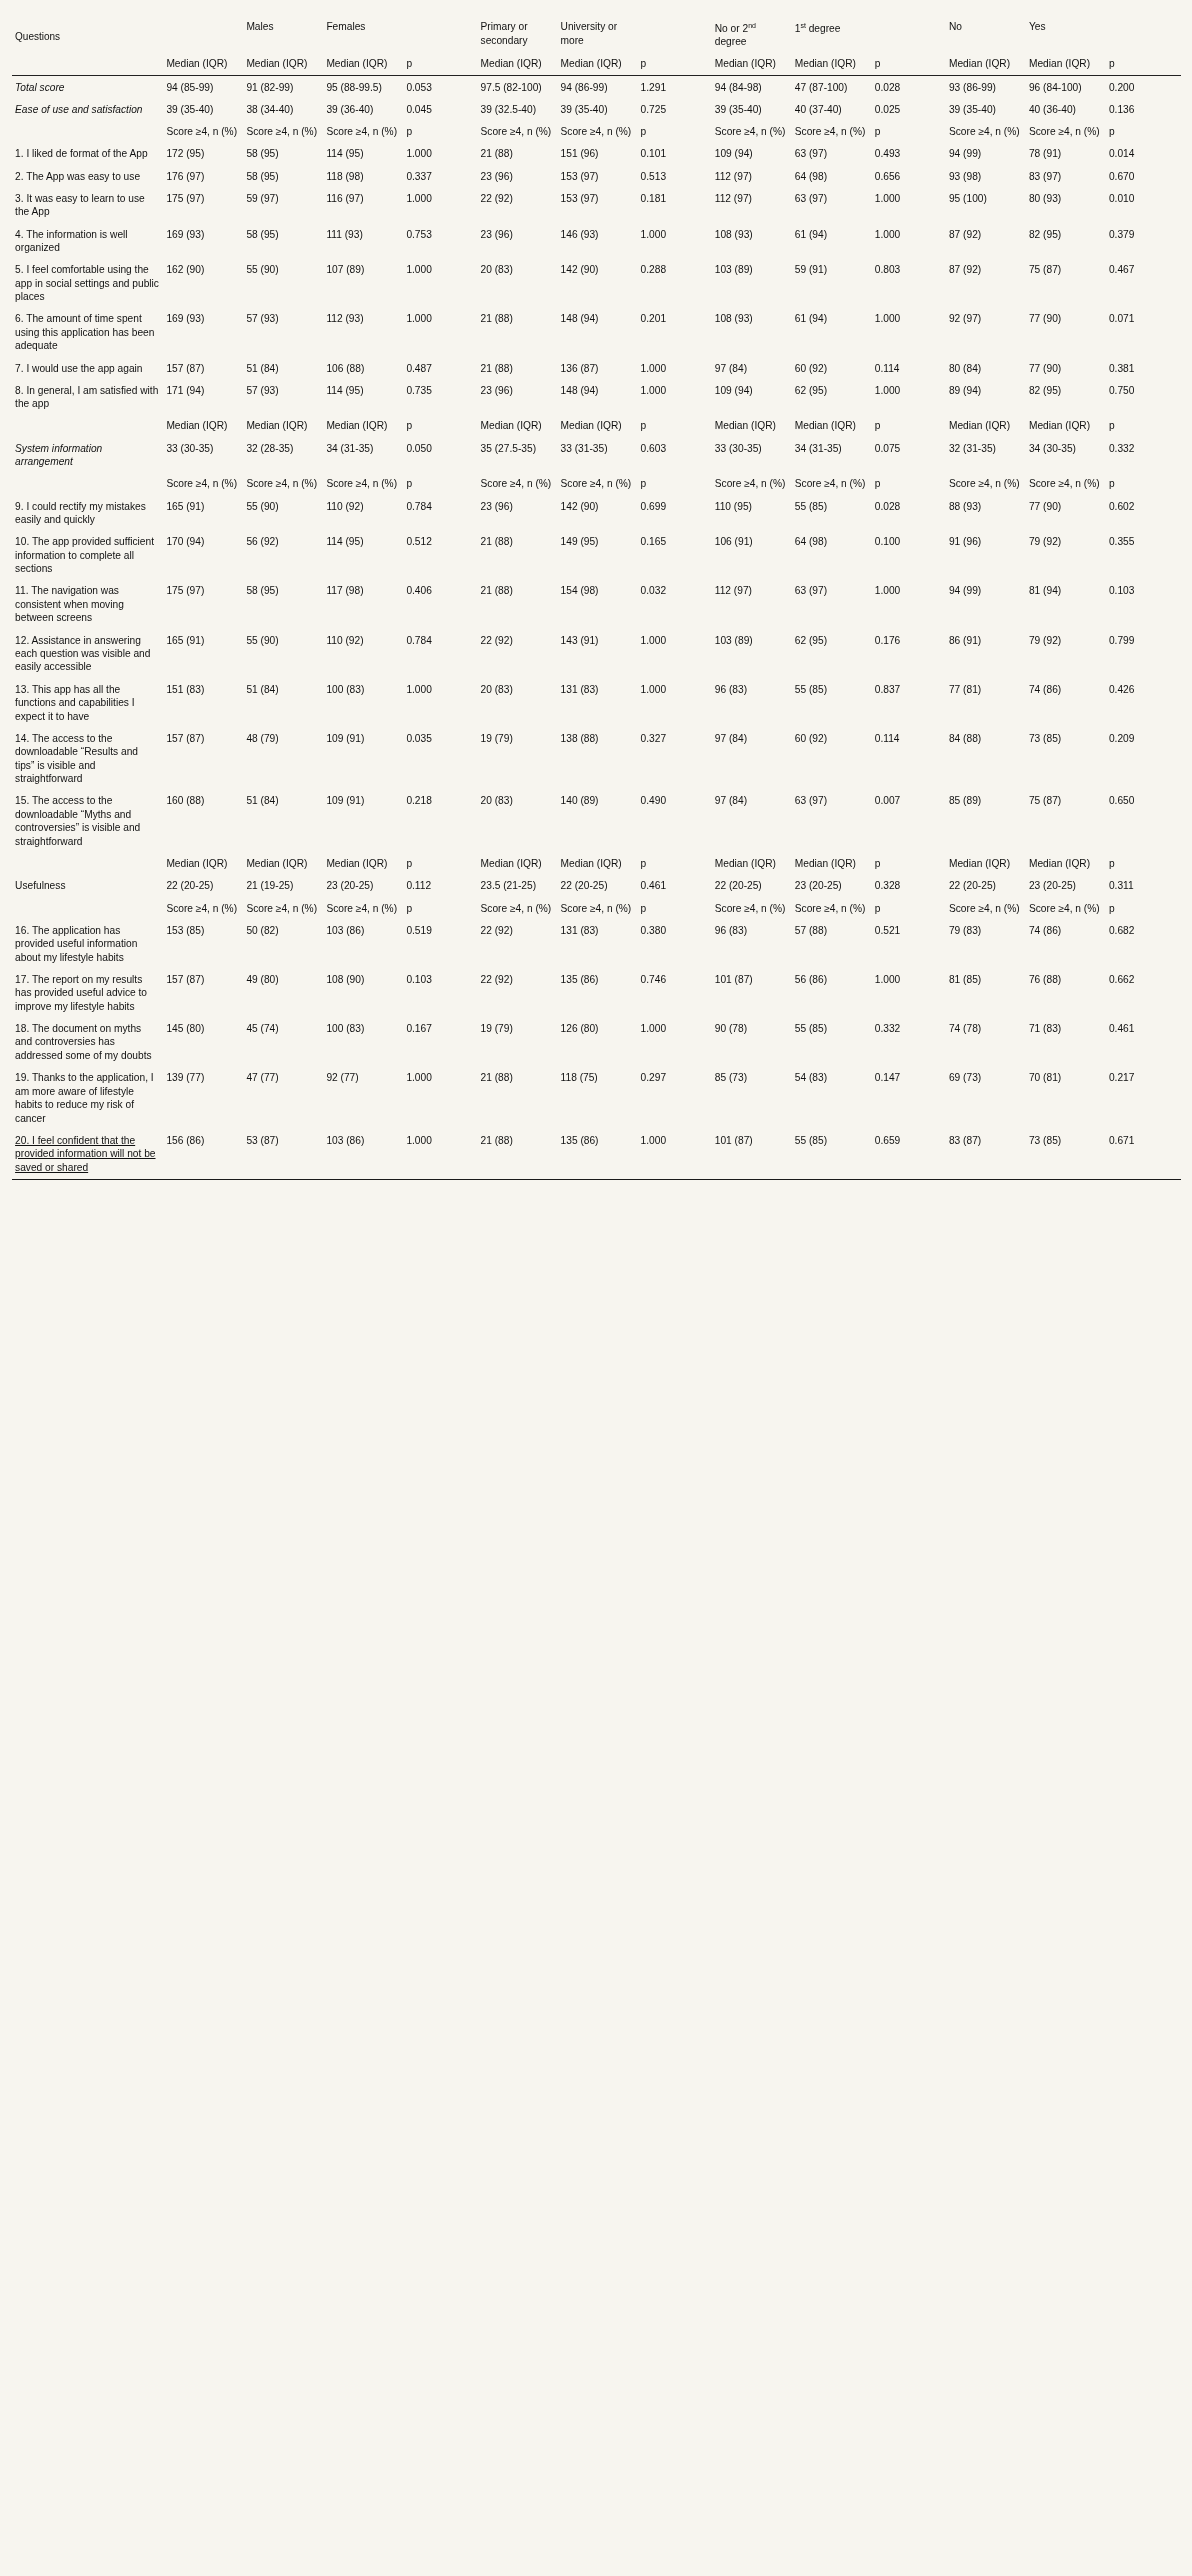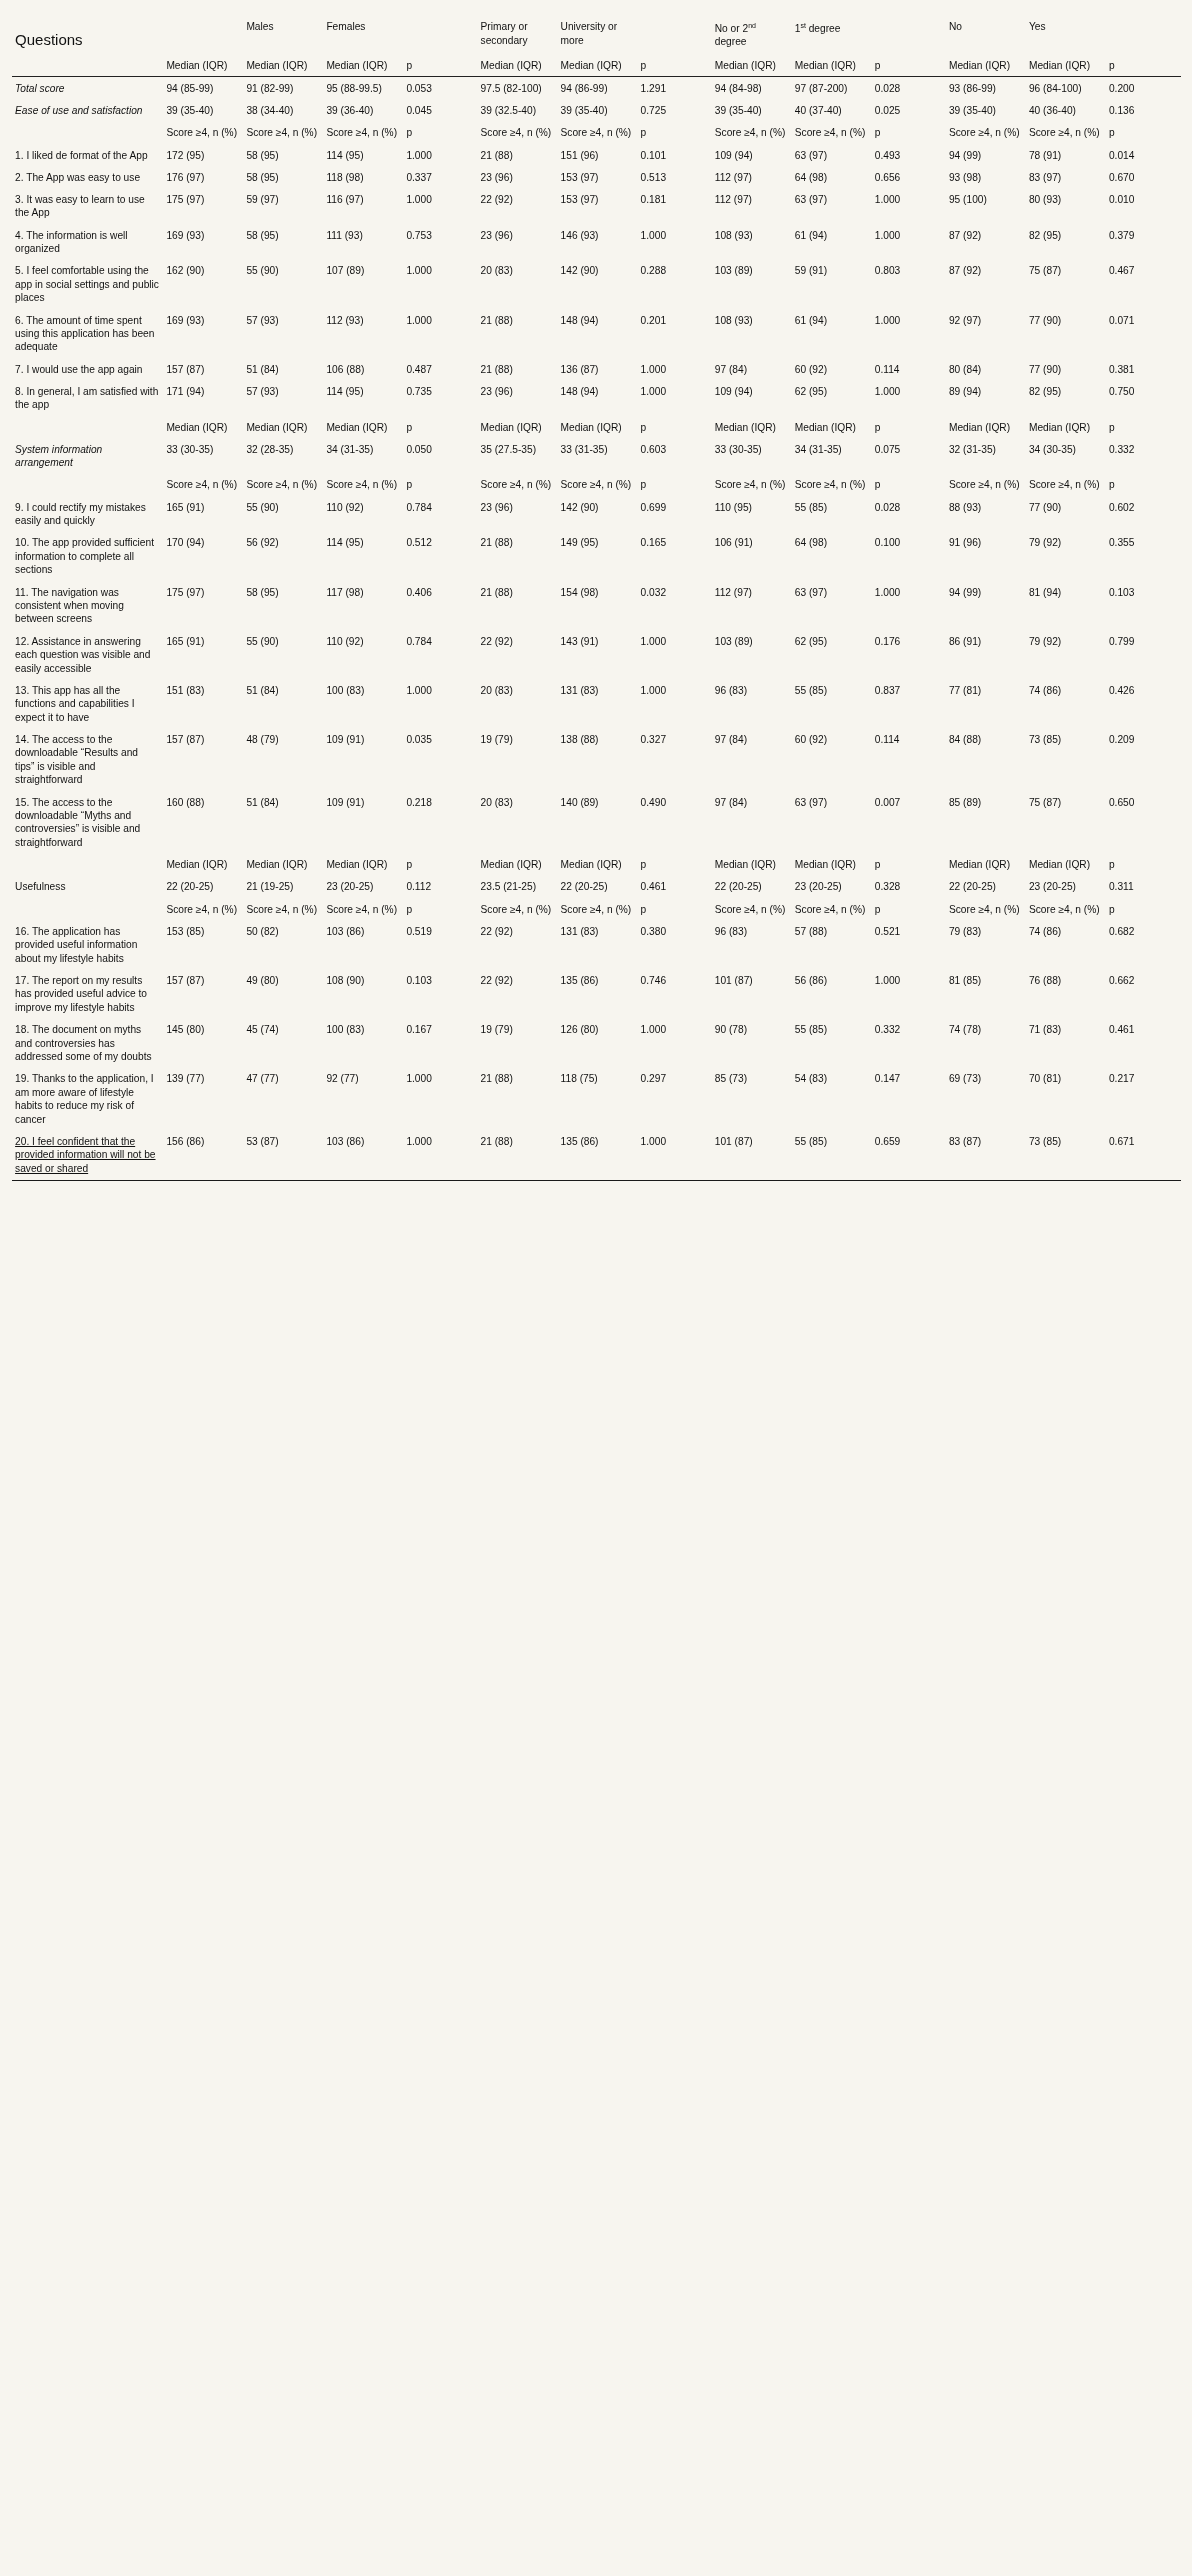--- a/index.html
+++ b/index.html
@@ -49,21 +49,21 @@
     padding-bottom:2.7px;
   }
   .rule-bot td, .rule-bot th{border-bottom:1px solid #222;}
   .grpline{
     border-bottom:0.7px solid #3a3a3a;
   }
   .ital{font-style:italic;}
   .qcell{font-size:10.2px;}
   .sub{vertical-align:super;font-size:7px;}
   .toprule{border-top:1.2px solid #1a1a1a;}
-  .hdr-q{font-size:15px;padding-top:14px;}
+  .hdr-q{font-size:10px;padding-top:14px;}
 </style>
 </head>
 <body>
 
 <div class="sheet">
   <table>
     <colgroup>
       <col class="c0">
         <col class="c1">
         <col class="c2">
@@ -117,21 +117,21 @@
         <tr>
           <td class="qcell ital">Total score</td>
           <td>94 (85-99)</td>
           <td>91 (82-99)</td>
           <td>95 (88-99.5)</td>
           <td>0.053</td>
           <td>97.5 (82-100)</td>
           <td>94 (86-99)</td>
           <td>1.291</td>
           <td>94 (84-98)</td>
-          <td>97 (87-200)</td>
+          <td>47 (87-100)</td>
           <td>0.028</td>
           <td>93 (86-99)</td>
           <td>96 (84-100)</td>
           <td>0.200</td>
         </tr>
         <tr>
           <td class="qcell ital">Ease of use and satisfaction</td>
           <td>39 (35-40)</td>
           <td>38 (34-40)</td>
           <td>39 (36-40)</td>

